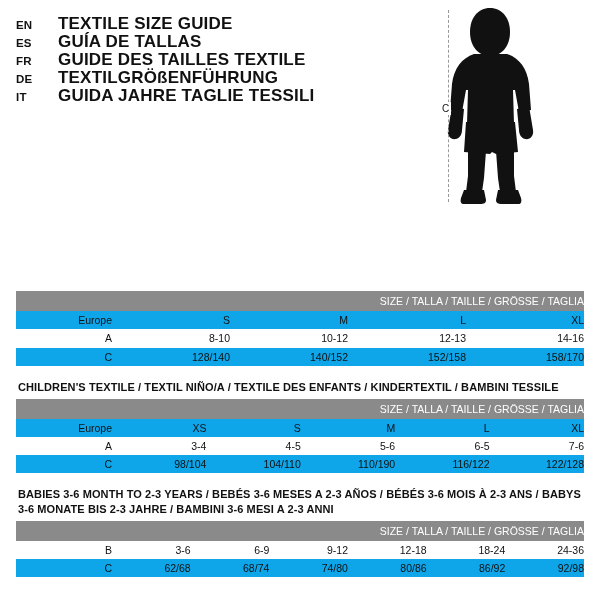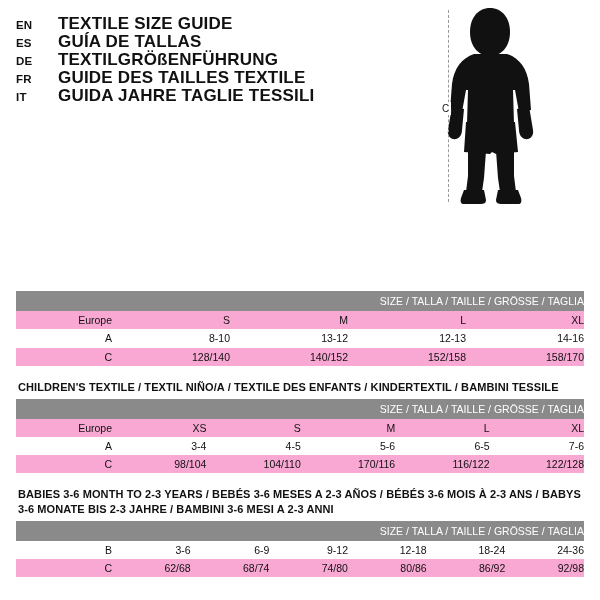--- a/index.html
+++ b/index.html
@@ -99,21 +99,21 @@
     line-height: 1.35;
     white-space: nowrap;
   }
   tr.head-row td {
     background: #8a8a8a;
     color: #ffffff;
     font-size: 10.5px;
     padding: 3px 0 3px 4px;
   }
   tr.sub-row td {
-    background: #f9a8d4;
+    background: #0ea5e9;
     color: #111;
   }
   tr.plain-row td {
     background: #ffffff;
     color: #111;
   }
   .label-col { width: 96px; }
 </style>
 </head>
 <body>
@@ -123,26 +123,26 @@
   <div class="lang-block">
     <div class="lang-row">
       <span class="lang-code">EN</span>
       <span class="lang-title">TEXTILE SIZE GUIDE</span>
     </div>
     <div class="lang-row">
       <span class="lang-code">ES</span>
       <span class="lang-title">GUÍA DE TALLAS</span>
     </div>
     <div class="lang-row">
+      <span class="lang-code">FR</span>
+      <span class="lang-title">GUIDE DES TAILLES TEXTILE</span>
+    </div>
+    <div class="lang-row">
       <span class="lang-code">DE</span>
       <span class="lang-title">TEXTILGRÖßENFÜHRUNG</span>
-    </div>
-    <div class="lang-row">
-      <span class="lang-code">FR</span>
-      <span class="lang-title">GUIDE DES TAILLES TEXTILE</span>
     </div>
     <div class="lang-row">
       <span class="lang-code">IT</span>
       <span class="lang-title">GUIDA JAHRE TAGLIE TESSILI</span>
     </div>
   </div>
 
   <div class="figure-area">
     <div class="dash-line"></div>
     <span class="c-label">C</span>
@@ -188,21 +188,21 @@
         <tr class="sub-row">
           <td>Europe</td>
           <td>S</td>
           <td>M</td>
           <td>L</td>
           <td>XL</td>
         </tr>
         <tr class="plain-row">
           <td>A</td>
           <td>8-10</td>
-          <td>13-12</td>
+          <td>10-12</td>
           <td>12-13</td>
           <td>14-16</td>
         </tr>
         <tr class="sub-row">
           <td>C</td>
           <td>128/140</td>
           <td>140/152</td>
           <td>152/158</td>
           <td>158/170</td>
         </tr>
@@ -238,21 +238,21 @@
           <td>3-4</td>
           <td>4-5</td>
           <td>5-6</td>
           <td>6-5</td>
           <td>7-6</td>
         </tr>
         <tr class="sub-row">
           <td>C</td>
           <td>98/104</td>
           <td>104/110</td>
-          <td>170/116</td>
+          <td>110/190</td>
           <td>116/122</td>
           <td>122/128</td>
         </tr>
       </tbody>
     </table>
   </div>
 
   <div class="section">
     <div class="section-title">BABIES 3-6 MONTH TO 2-3 YEARS / BEBÉS 3-6 MESES A 2-3 AÑOS / BÉBÉS 3-6 MOIS À 2-3 ANS / BABYS 3-6 MONATE BIS 2-3 JAHRE / BAMBINI 3-6 MESI A 2-3 ANNI</div>
     <table>

